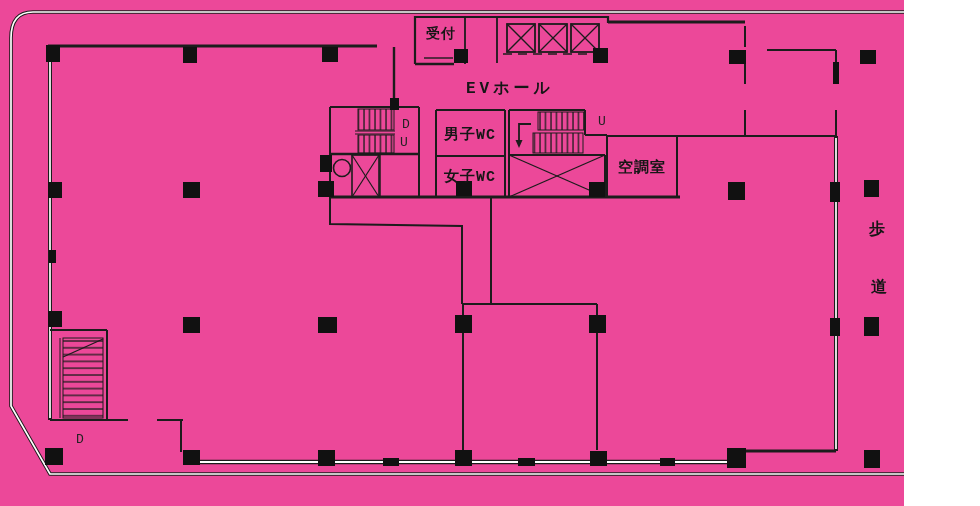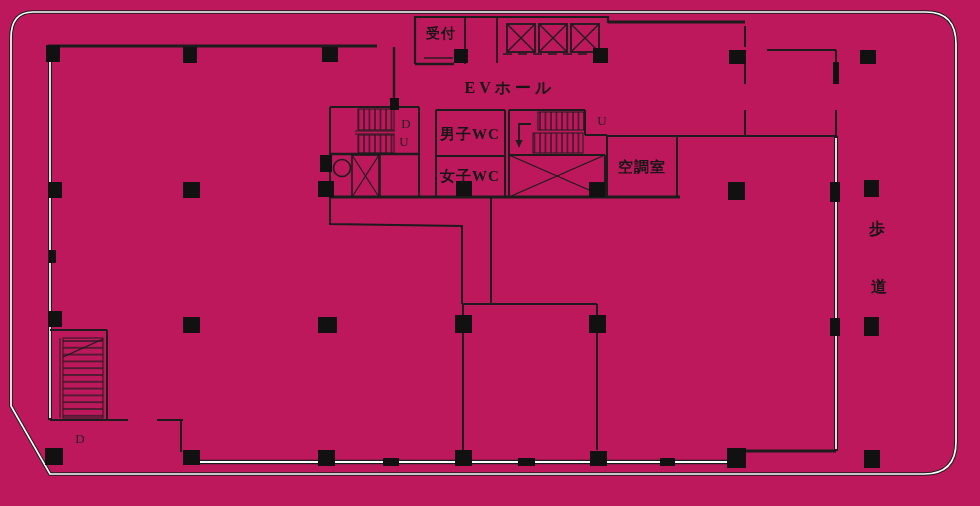--- a/index.html
+++ b/index.html
@@ -1,17 +1,17 @@
 <!DOCTYPE html>
 <html><head>
 <meta charset="utf-8">
 <style>
   html,body{margin:0;padding:0;background:#ffffff;}
-  .stage{position:relative;width:980px;height:506px;background:#be185d;overflow:hidden;
-         font-family:Liberation Serif, serif;}
+  .stage{position:relative;width:904px;height:506px;background:#ec4899;overflow:hidden;
+         font-family:Liberation Mono, monospace;}
   svg{position:absolute;left:0;top:0;}
   text{fill:#161616;}
   .room-label{font-size:15px;font-weight:bold;letter-spacing:1px;}
   .hall-label{font-size:16px;font-weight:bold;letter-spacing:4px;}
   .walk-label{font-size:16px;font-weight:bold;}
   .stair-letter{font-size:13px;font-weight:500;fill:#222;}
 </style>
 </head>
 <body>
 

